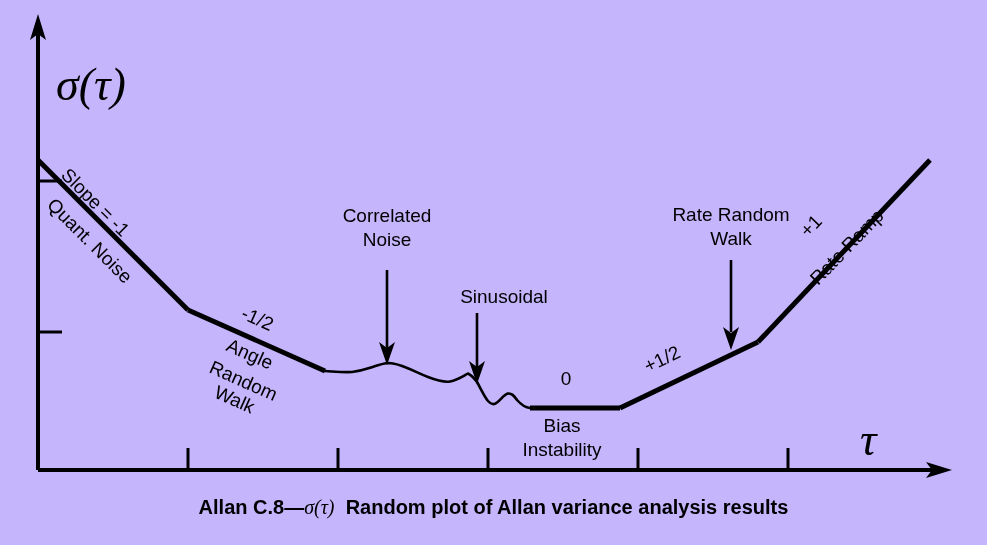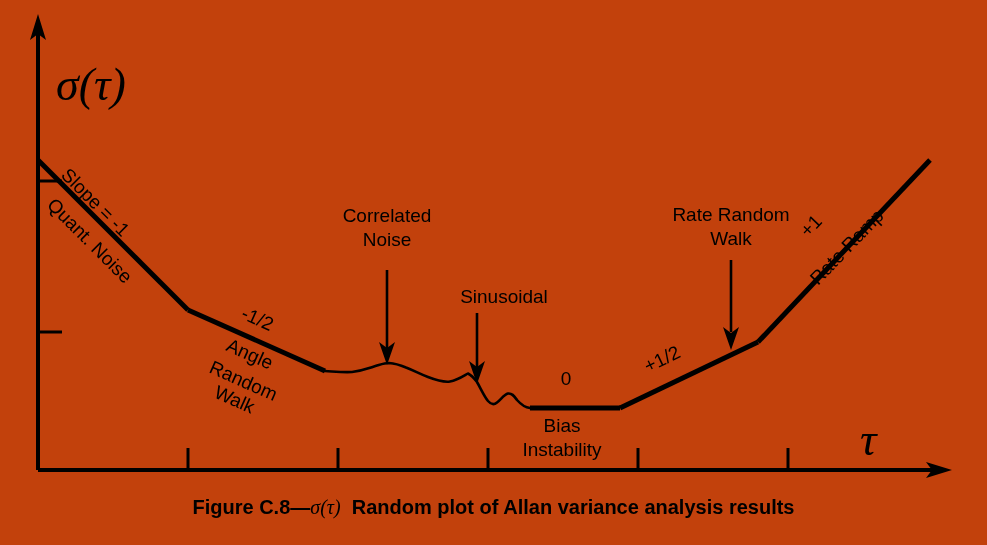--- a/index.html
+++ b/index.html
@@ -4,21 +4,21 @@
 <style>
   html, body {
     margin: 0;
     padding: 0;
     background: #ffffff;
   }
   #figure-root {
     position: relative;
     width: 987px;
     height: 545px;
-    background: #c2410c;
+    background: #c4b5fd;
     font-family: "Liberation Sans", sans-serif;
     overflow: hidden;
   }
   #allan-svg {
     position: absolute;
     left: 0;
     top: 0;
     width: 987px;
     height: 545px;
     display: block;
@@ -192,16 +192,16 @@
       <text class="sans slope-label" x="648" y="373" transform="rotate(-26 648 373)">+1/2</text>
 
       <text class="sans slope-label" x="808" y="238" transform="rotate(-46 808 238)">+1</text>
 
       <text class="sans slope-label" x="818" y="286" transform="rotate(-46 818 286)">Rate Ramp</text>
 
     </g>
   </svg>
 
   <div class="caption-wrap">
-    <span class="caption-text"><span>Figure C.8</span><span>—</span><span class="caption-sigma">σ(τ)</span><span>&nbsp;&nbsp;</span><span>Random plot of Allan variance analysis results</span></span>
+    <span class="caption-text"><span>Allan C.8</span><span>—</span><span class="caption-sigma">σ(τ)</span><span>&nbsp;&nbsp;</span><span>Random plot of Allan variance analysis results</span></span>
   </div>
 
 </div>
 
 </body></html>

